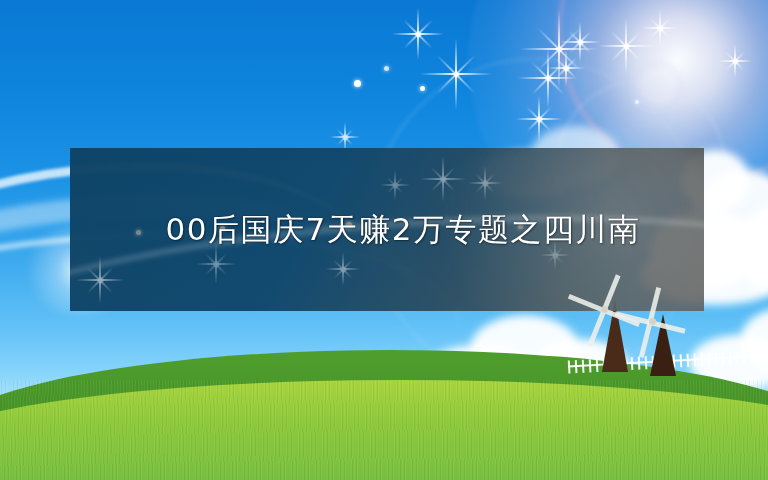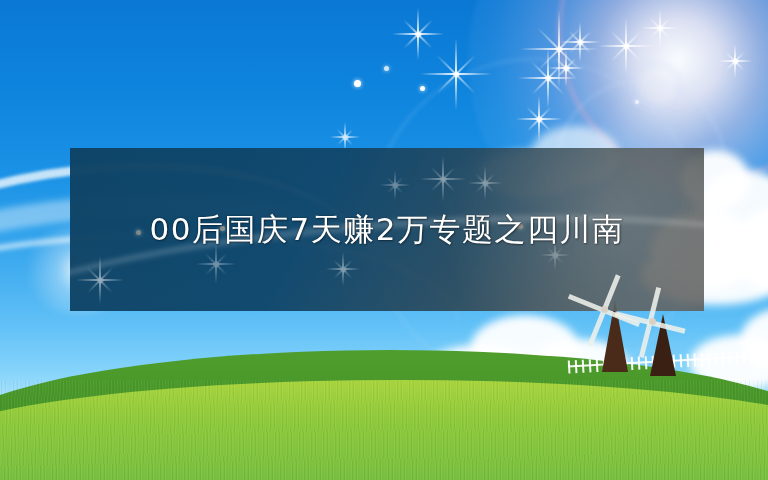--- a/index.html
+++ b/index.html
@@ -243,21 +243,21 @@
     position: absolute;
     right: -30px; top: -30px;
     width: 300px; height: 230px;
     border-radius: 50%;
     background: radial-gradient(circle at 60% 40%, rgba(255,255,255,0.16) 0%, rgba(255,255,255,0.05) 50%, rgba(255,255,255,0) 78%);
     filter: blur(8px);
   }
 
   .title-text {
     position: absolute;
-    left: 0; top: 0;
+    left: 16px; top: 0;
     width: 634px; height: 163px;
     display: flex;
     flex-direction: column;
     align-items: center;
     justify-content: center;
     z-index: 5;
   }
   .title-line {
     color: #ffffff;
     font-family: "DejaVu Sans", "Liberation Sans", sans-serif;

